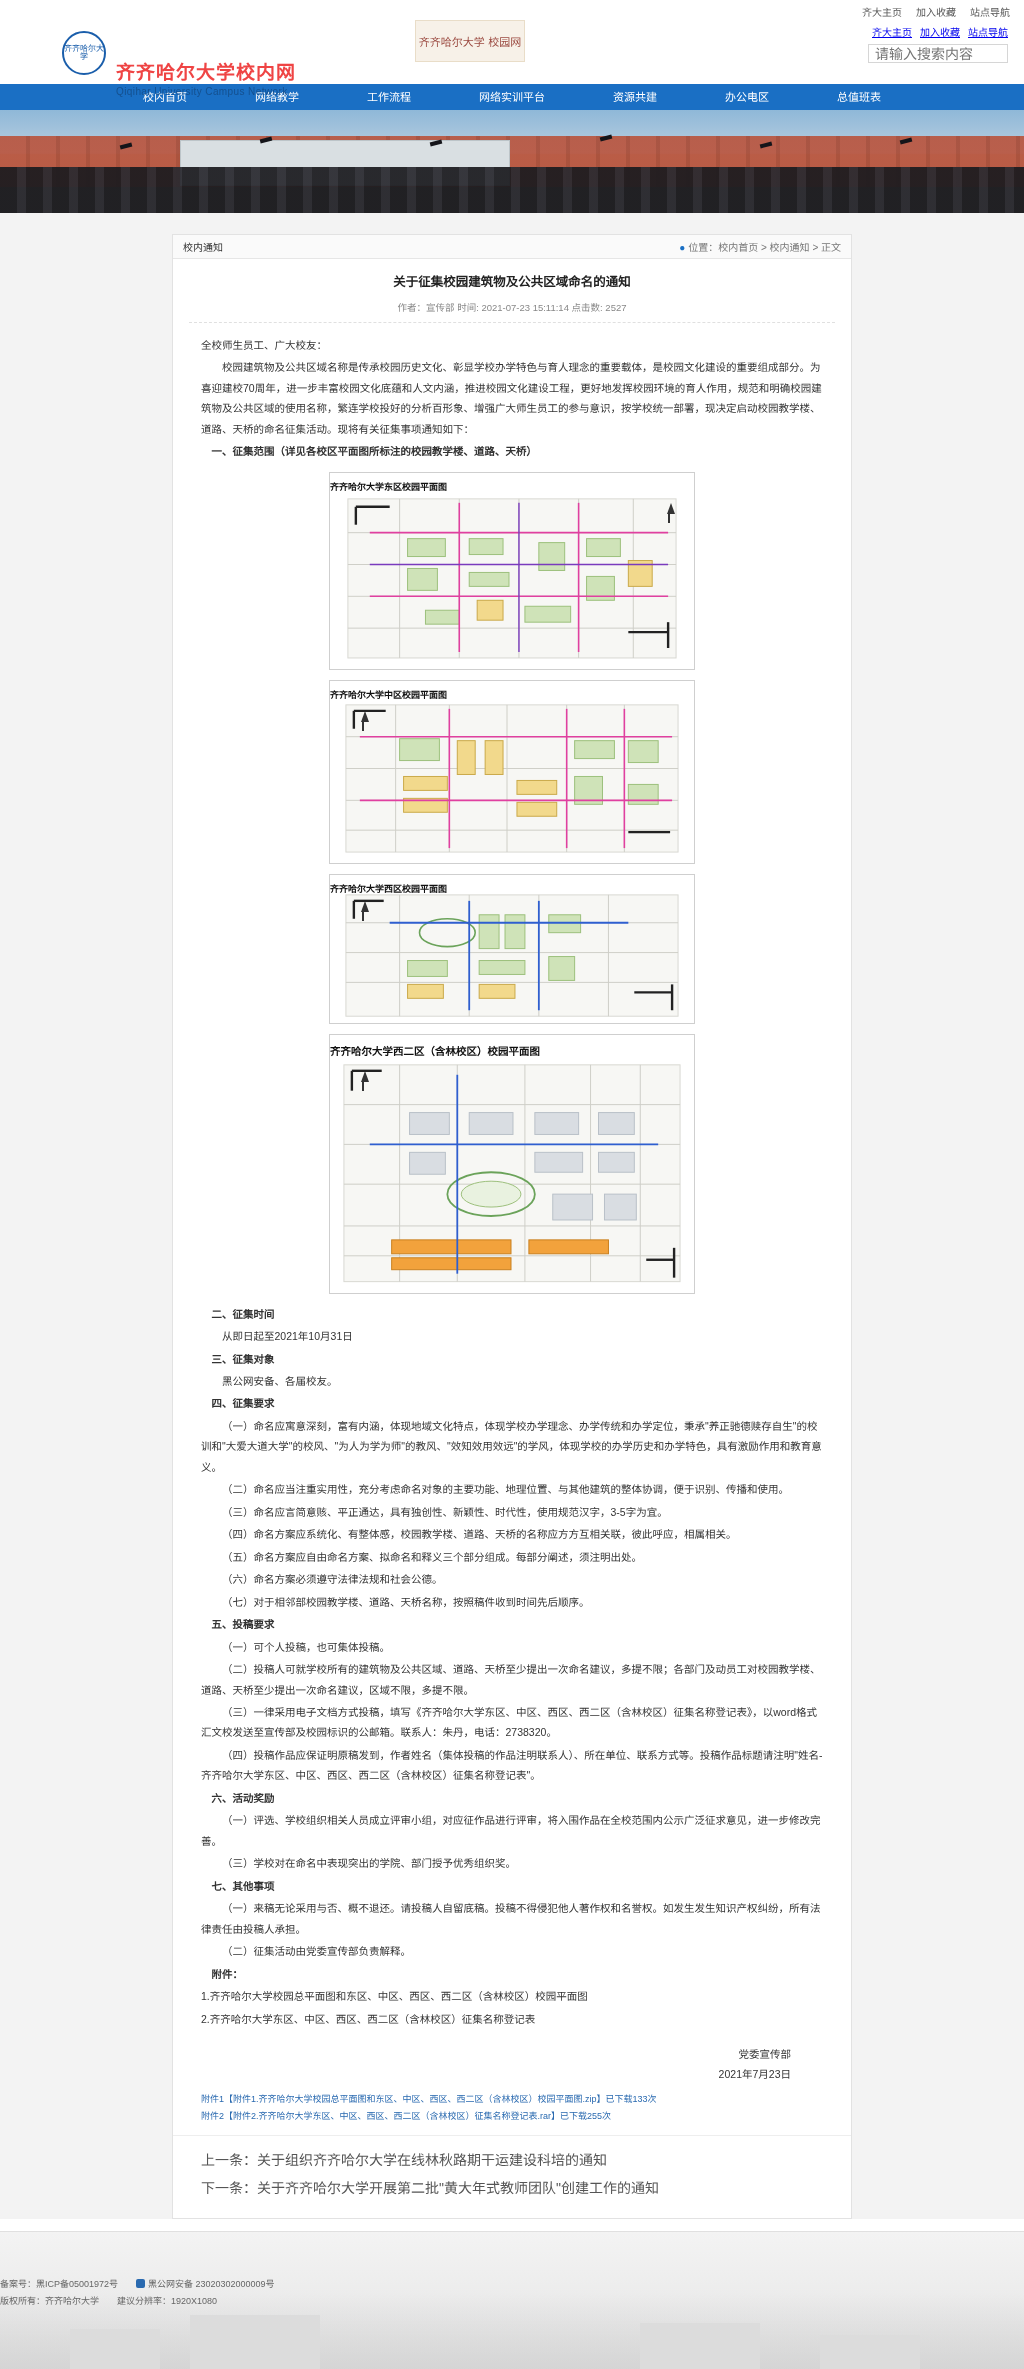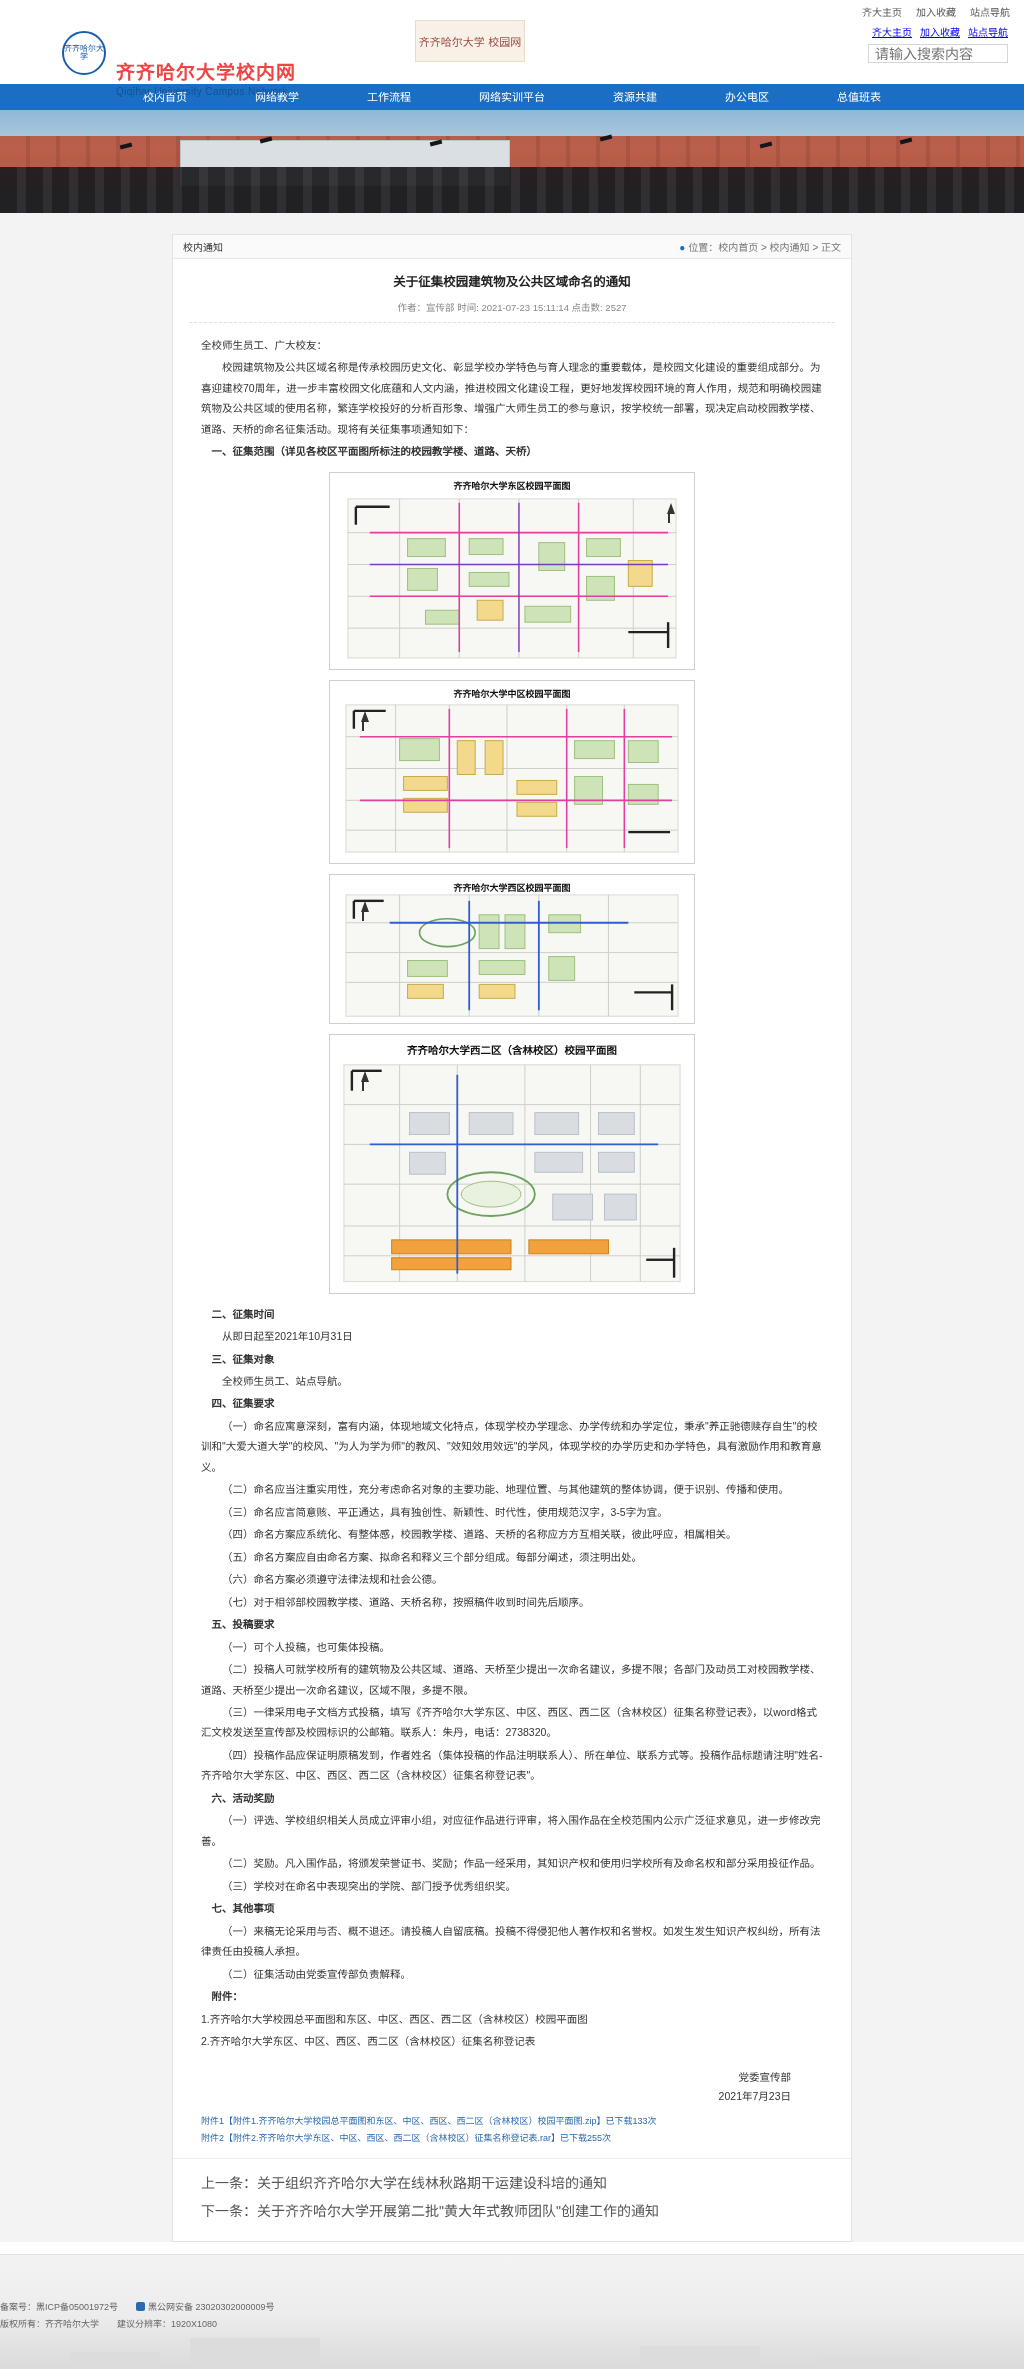--- a/index.html
+++ b/index.html
@@ -206,27 +206,25 @@
 
   
   .figure {
     margin:10px auto;
     border:1px solid #cfcfcf;
     background:#fff;
     position:relative;
     overflow:hidden;
   }
   .fig-title {
-    text-align:center;
     font-weight:bold;
     color:#111;
     padding-top:6px;
     position:relative;
     z-index:3;
-    font-family:Liberation Mono, monospace;
   }
   .mapcanvas { position:absolute; inset:0; z-index:1; }
 
   .compass {
     position:absolute;
     width:14px; height:20px;
     z-index:3;
   }
   .compass:before{
     content:"";
@@ -556,40 +554,39 @@
           </g>
         </svg>
         <div class="fig-title" style="font-size:10.5px;">齐齐哈尔大学西二区（含林校区）校园平面图</div>
         <div class="compass" style="left:26px;top:36px;"></div>
       </div>
 
       <p class="sec">二、征集时间</p>
       <p class="indent">从即日起至2021年10月31日</p>
 
       <p class="sec">三、征集对象</p>
-      <p class="indent">全校师生员工、站点导航。</p>
+      <p class="indent">黑公网安备、各届校友。</p>
 
       <p class="sec">四、征集要求</p>
       <p class="indent">（一）命名应寓意深刻，富有内涵，体现地域文化特点，体现学校办学理念、办学传统和办学定位，秉承"养正驰德赎存自生"的校训和"大爱大道大学"的校风、"为人为学为师"的教风、"效知效用效远"的学风，体现学校的办学历史和办学特色，具有激励作用和教育意义。</p>
       <p class="indent">（二）命名应当注重实用性，充分考虑命名对象的主要功能、地理位置、与其他建筑的整体协调，便于识别、传播和使用。</p>
       <p class="indent">（三）命名应言简意赅、平正通达，具有独创性、新颖性、时代性，使用规范汉字，3-5字为宜。</p>
       <p class="indent">（四）命名方案应系统化、有整体感，校园教学楼、道路、天桥的名称应方方互相关联，彼此呼应，相属相关。</p>
       <p class="indent">（五）命名方案应自由命名方案、拟命名和释义三个部分组成。每部分阐述，须注明出处。</p>
       <p class="indent">（六）命名方案必须遵守法律法规和社会公德。</p>
       <p class="indent">（七）对于相邻部校园教学楼、道路、天桥名称，按照稿件收到时间先后顺序。</p>
 
       <p class="sec">五、投稿要求</p>
       <p class="indent">（一）可个人投稿，也可集体投稿。</p>
       <p class="indent">（二）投稿人可就学校所有的建筑物及公共区域、道路、天桥至少提出一次命名建议，多提不限；各部门及动员工对校园教学楼、道路、天桥至少提出一次命名建议，区域不限，多提不限。</p>
       <p class="indent">（三）一律采用电子文档方式投稿，填写《齐齐哈尔大学东区、中区、西区、西二区（含林校区）征集名称登记表》，以word格式汇文校发送至宣传部及校园标识的公邮箱。联系人：朱丹，电话：2738320。</p>
       <p class="indent">（四）投稿作品应保证明原稿发到，作者姓名（集体投稿的作品注明联系人）、所在单位、联系方式等。投稿作品标题请注明"姓名-齐齐哈尔大学东区、中区、西区、西二区（含林校区）征集名称登记表"。</p>
 
       <p class="sec">六、活动奖励</p>
       <p class="indent">（一）评选、学校组织相关人员成立评审小组，对应征作品进行评审，将入围作品在全校范围内公示广泛征求意见，进一步修改完善。</p>
-      <p class="indent">（二）奖励。凡入围作品，将颁发荣誉证书、奖励；作品一经采用，其知识产权和使用归学校所有及命名权和部分采用投征作品。</p>
       <p class="indent">（三）学校对在命名中表现突出的学院、部门授予优秀组织奖。</p>
 
       <p class="sec">七、其他事项</p>
       <p class="indent">（一）来稿无论采用与否、概不退还。请投稿人自留底稿。投稿不得侵犯他人著作权和名誉权。如发生发生知识产权纠纷，所有法律责任由投稿人承担。</p>
       <p class="indent">（二）征集活动由党委宣传部负责解释。</p>
 
       <p class="sec">附件：</p>
       <p>1.齐齐哈尔大学校园总平面图和东区、中区、西区、西二区（含林校区）校园平面图</p>
       <p>2.齐齐哈尔大学东区、中区、西区、西二区（含林校区）征集名称登记表</p>
     </div>

